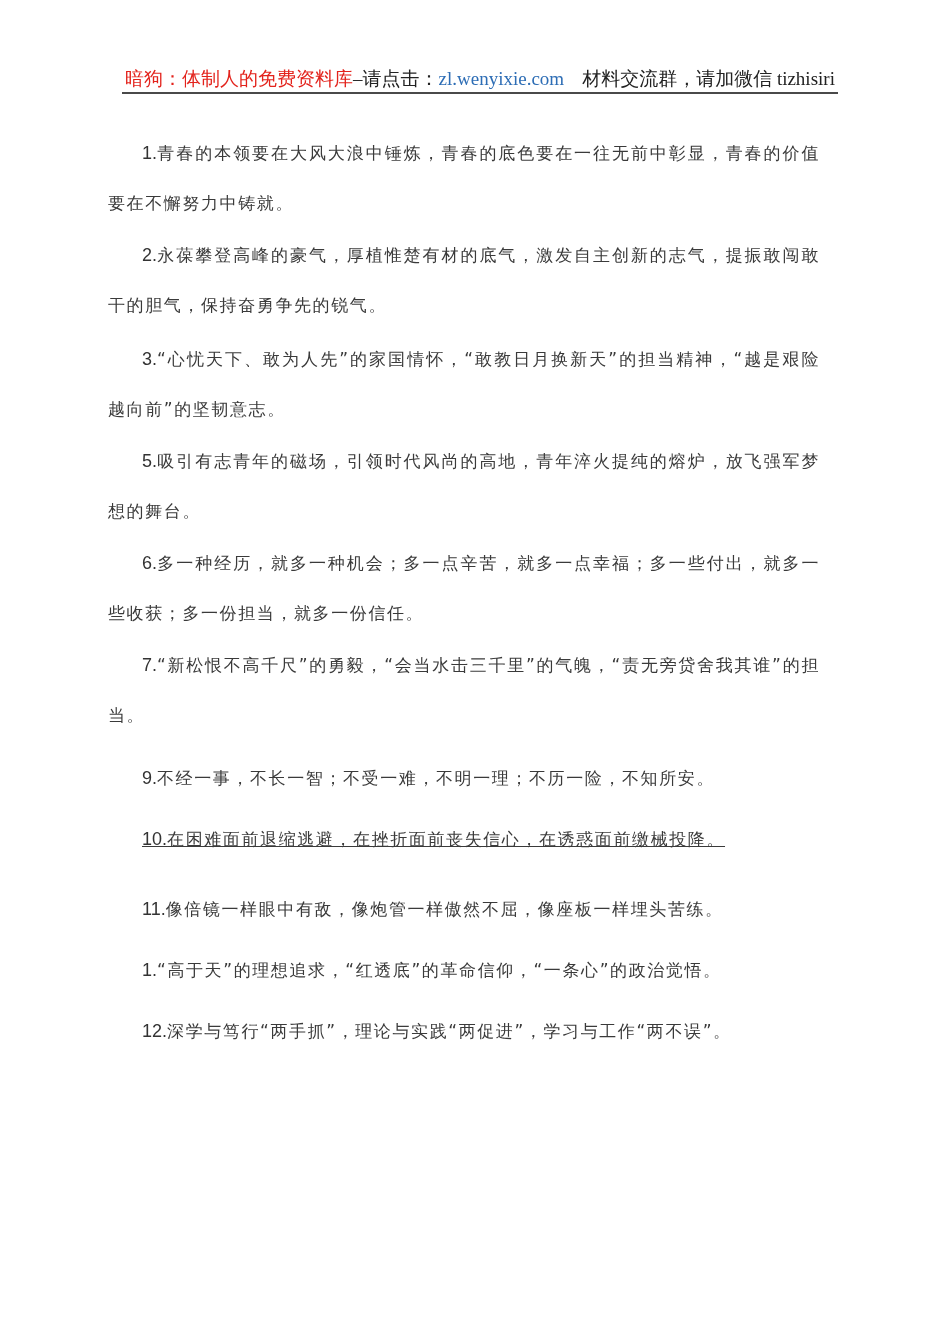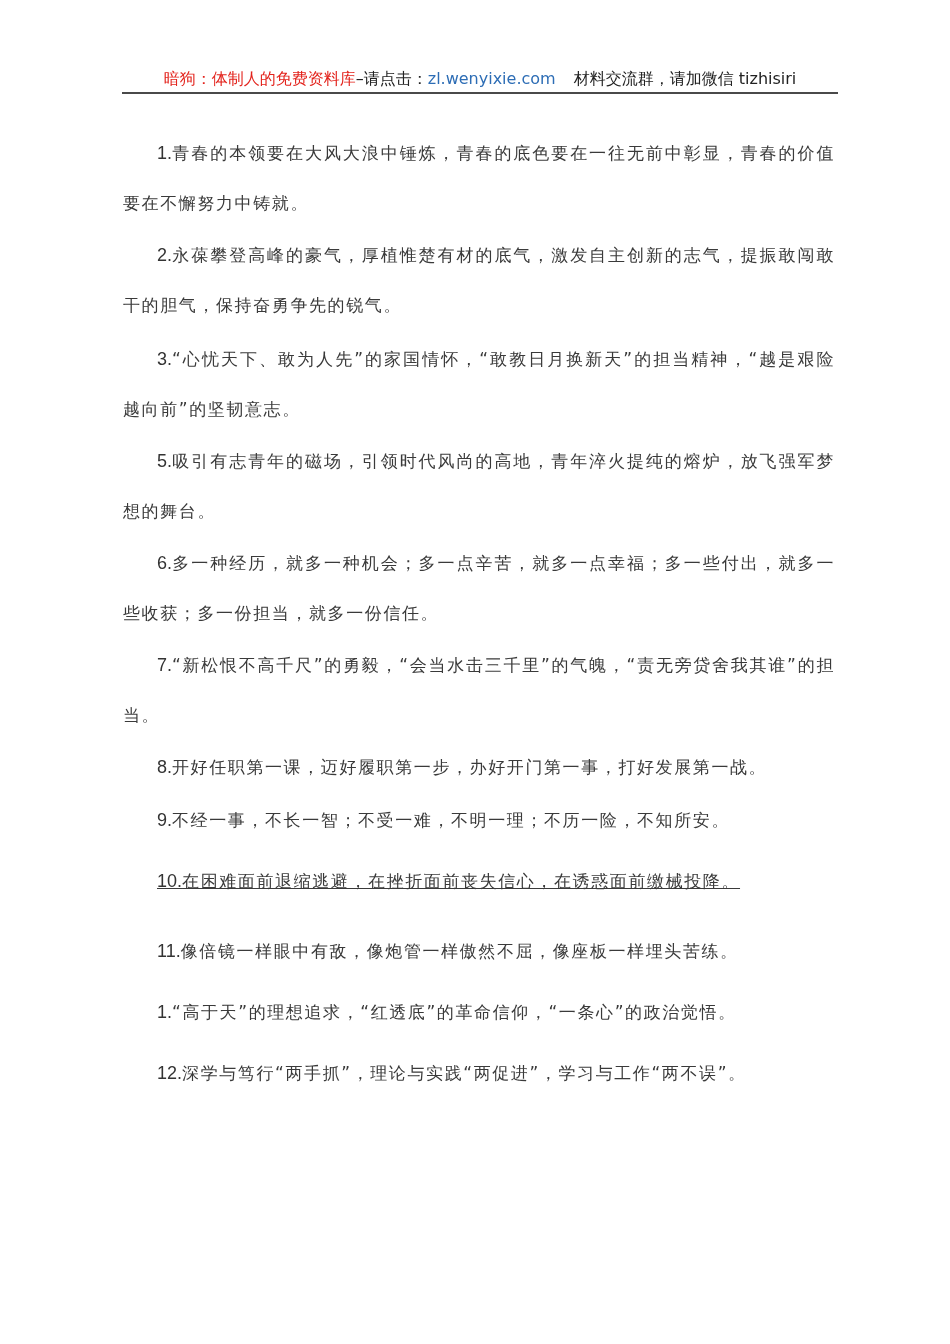--- a/index.html
+++ b/index.html
@@ -1,26 +1,26 @@
 <!DOCTYPE html>
 <html><head>
 <meta charset="utf-8">
 <style>
   html, body { margin: 0; padding: 0; background: #ffffff; }
   body { width: 950px; height: 1344px; position: relative; overflow: hidden;
          font-family: "DejaVu Sans", "Liberation Sans", sans-serif; color: #333333; }
   .header { position: absolute; left: 122px; top: 66px; width: 716px; height: 26px;
-            font-size: 16px; line-height: 26px; white-space: nowrap; text-align: center; }
+            font-size: 19px; line-height: 26px; white-space: nowrap; text-align: center; font-family: Liberation Serif, serif; }
   .header .brand { color: #e3231c; }
   .header .dash { color: #222222; }
   .header .url { color: #2d6db5; text-decoration: none; }
   .header .gap { display: inline-block; width: 18px; }
   .header .contact { color: #222222; }
   .rule { position: absolute; left: 122px; top: 92px; width: 716px; height: 2px; background: #4a4a4a; }
-  .content { position: absolute; left: 123px; top: 128px; width: 712px; }
+  .content { position: absolute; left: 108px; top: 128px; width: 712px; }
   .para { margin: 0; font-size: 17px; letter-spacing: 1.6px; color: #3a3a3a; text-align: justify;
           text-indent: 34px; }
   .para .num { font-family: "Liberation Sans", sans-serif; font-size: 18px; letter-spacing: 0; color: #333; }
   .p2 { line-height: 50px; margin-bottom: 2px; }
   .p1 { line-height: 30px; margin-top: 16px; margin-bottom: 16px; }
 </style>
 </head>
 <body>
 
 <div class="header">
@@ -28,19 +28,18 @@
 </div>
 <div class="rule"></div>
 
 <div class="content">
   <p class="para p2"><span class="num">1.</span><span>青春的本领要在大风大浪中锤炼，青春的底色要在一往无前中彰显，青春的价值要在不懈努力中铸就。</span></p>
   <p class="para p2"><span class="num">2.</span><span>永葆攀登高峰的豪气，厚植惟楚有材的底气，激发自主创新的志气，提振敢闯敢干的胆气，保持奋勇争先的锐气。</span></p>
   <p class="para p2" style="margin-top:4px;"><span class="num">3.</span><span>“心忧天下、敢为人先”的家国情怀，“敢教日月换新天”的担当精神，“越是艰险越向前”的坚韧意志。</span></p>
   <p class="para p2"><span class="num">5.</span><span>吸引有志青年的磁场，引领时代风尚的高地，青年淬火提纯的熔炉，放飞强军梦想的舞台。</span></p>
   <p class="para p2"><span class="num">6.</span><span>多一种经历，就多一种机会；多一点辛苦，就多一点幸福；多一些付出，就多一些收获；多一份担当，就多一份信任。</span></p>
   <p class="para p2"><span class="num">7.</span><span>“新松恨不高千尺”的勇毅，“会当水击三千里”的气魄，“责无旁贷舍我其谁”的担当。</span></p>
-  <p class="para p1" style="margin-top:12px;"><span class="num">8.</span><span>开好任职第一课，迈好履职第一步，办好开门第一事，打好发展第一战。</span></p>
   <p class="para p1" style="margin-top:23px;"><span class="num">9.</span><span>不经一事，不长一智；不受一难，不明一理；不历一险，不知所安。</span></p>
   <p class="para p1" style="margin-top:31px;text-decoration:underline;"><span class="num">10.</span><span>在困难面前退缩逃避，在挫折面前丧失信心，在诱惑面前缴械投降。</span></p>
   <p class="para p1" style="margin-top:40px;"><span class="num">11.</span><span>像倍镜一样眼中有敌，像炮管一样傲然不屈，像座板一样埋头苦练。</span></p>
   <p class="para p1" style="margin-top:31px;"><span class="num">1.</span><span>“高于天”的理想追求，“红透底”的革命信仰，“一条心”的政治觉悟。</span></p>
   <p class="para p1" style="margin-top:31px;"><span class="num">12.</span><span>深学与笃行“两手抓”，理论与实践“两促进”，学习与工作“两不误”。</span></p>
 </div>
 
 </body></html>

